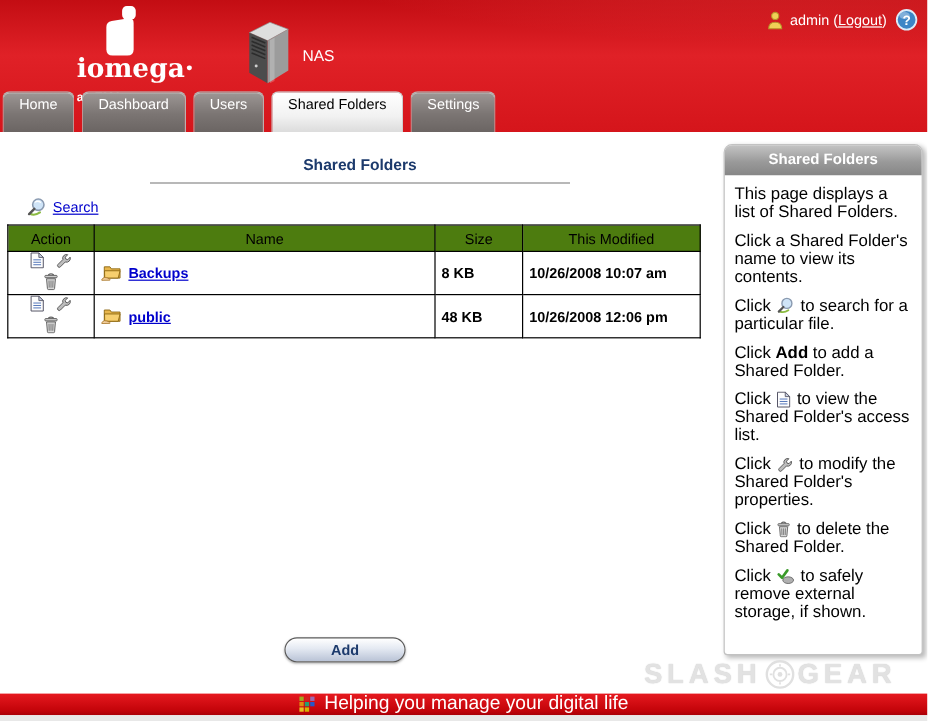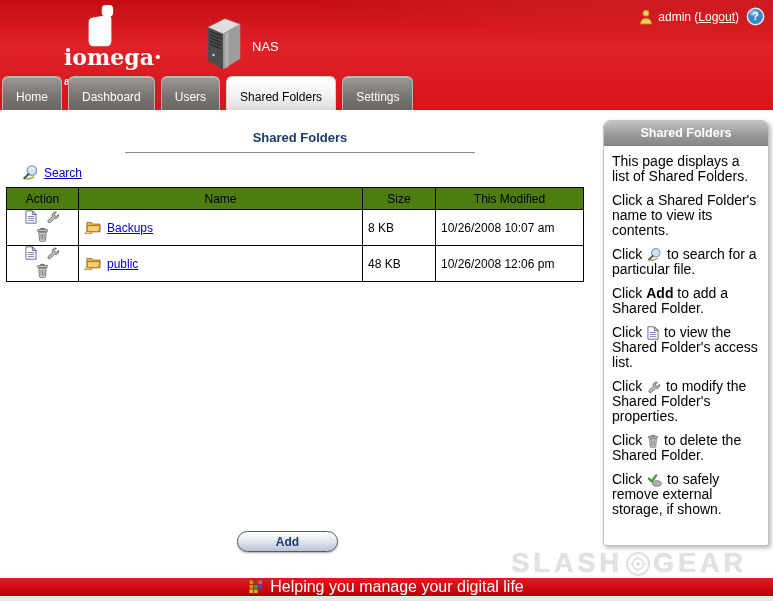--- a/index.html
+++ b/index.html
@@ -22,21 +22,21 @@
   .device { position:absolute; left:202px; top:15px; }
   .device-label { position:absolute; left:252px; top:39px; color:#fff; font-size:13px; }
   .user-row { position:absolute; right:8px; top:7px; display:flex; align-items:center; color:#fff; font-size:12px; }
   .user-row .uicon { margin-right:5px; }
   .logout-link { text-decoration:underline; color:#fff; cursor:pointer; }
   .help-btn { margin-left:7px; cursor:pointer; display:inline-flex; }
 
   
   .tabs { position:absolute; left:2px; bottom:0; display:flex; gap:6px; align-items:flex-end; }
   .tab {
-    height:34px; padding:10px 13px; font-size:12px; line-height:21px; text-align:center;
+    height:34px; padding:0 13px; font-size:12px; line-height:21px; text-align:center;
     color:#fff; cursor:pointer; border:1px solid #b9b2b0; border-bottom:none;
     border-radius:6px 6px 0 0;
     background:linear-gradient(180deg,#9d9795 0%, #7b7573 55%, #6b6563 100%);
     box-shadow:inset 0 1px 0 rgba(255,255,255,.35);
     white-space:nowrap;
   }
   .tab.active {
     color:#000; border-color:#cfcfcf;
     background:linear-gradient(180deg,#ffffff 0%, #f2f2f2 60%, #dcdcdc 100%);
     font-size:12px;
@@ -44,21 +44,21 @@
 
   
   .main { position:absolute; left:0; top:110px; width:773px; height:468px; background:#fff; }
   .page-title { position:absolute; left:0; top:20px; width:600px; text-align:center;
     font-size:13px; font-weight:bold; color:var(--title-navy,#1c3a6c); }
   .title-rule { position:absolute; left:125px; top:42px; width:350px; border-top:1px solid #8a8a8a; }
   .search-row { position:absolute; left:22px; top:54px; display:flex; align-items:center; gap:5px; cursor:pointer; }
   .search-label { color:var(--link-blue,#0000cc); font-size:12px; text-decoration:underline; }
 
   table.folders { position:absolute; left:6px; top:77px; border-collapse:collapse; font-size:12px; color:#000; }
-  table.folders th, table.folders td { border:1px solid #000; }
+  table.folders th, table.folders td { border:1px solid #000;font-weight:bold; }
   table.folders th { background:#4d7c0f; font-weight:normal; height:22px; text-align:center; padding:0 4px; }
   table.folders td { background:#fff; height:24px; padding:0 5px; }
   .col-action { width:72px; } .col-name { width:284px; } .col-size { width:73px; } .col-date { width:148px; }
   .action-cell { text-align:center; }
   .action-cell .act { display:inline-block; margin:0 3px; cursor:pointer; vertical-align:middle; }
   .name-cell { }
   .name-inner { display:flex; align-items:center; gap:5px; }
   .folder-link { color:var(--link-blue,#0000cc); text-decoration:underline; cursor:pointer; }
 
   .add-btn {
@@ -81,21 +81,21 @@
     border-radius:6px 6px 0 0;
     background:linear-gradient(180deg,#c4c4c4 0%, #9a9a9a 55%, #868686 100%);
   }
   .help-body { padding:8px 8px 0 8px; font-size:14px; line-height:15px; color:#000; }
   .help-p { margin-bottom:9px; }
   .help-p svg { vertical-align:-3px; margin:0 1px; }
 
   
   .watermark {
     position:absolute; right:26px; top:438px; display:flex; align-items:center;
-    font-size:27px; font-weight:bold; letter-spacing:4px; color:#e2e2e2;
+    font-size:23px; font-weight:bold; letter-spacing:4px; color:#e2e2e2;
     text-shadow:0 0 1px #c6c6c6; user-select:none;
   }
   .watermark svg { margin:0 2px; }
 
   
   .footer {
     position:absolute; left:0; top:578px; width:773px; height:18px;
     background:linear-gradient(180deg,#e6191f 0%, #c20309 80%, #a80007 100%);
     display:flex; align-items:center; justify-content:center; gap:7px;
     color:#fff; font-size:16px;

